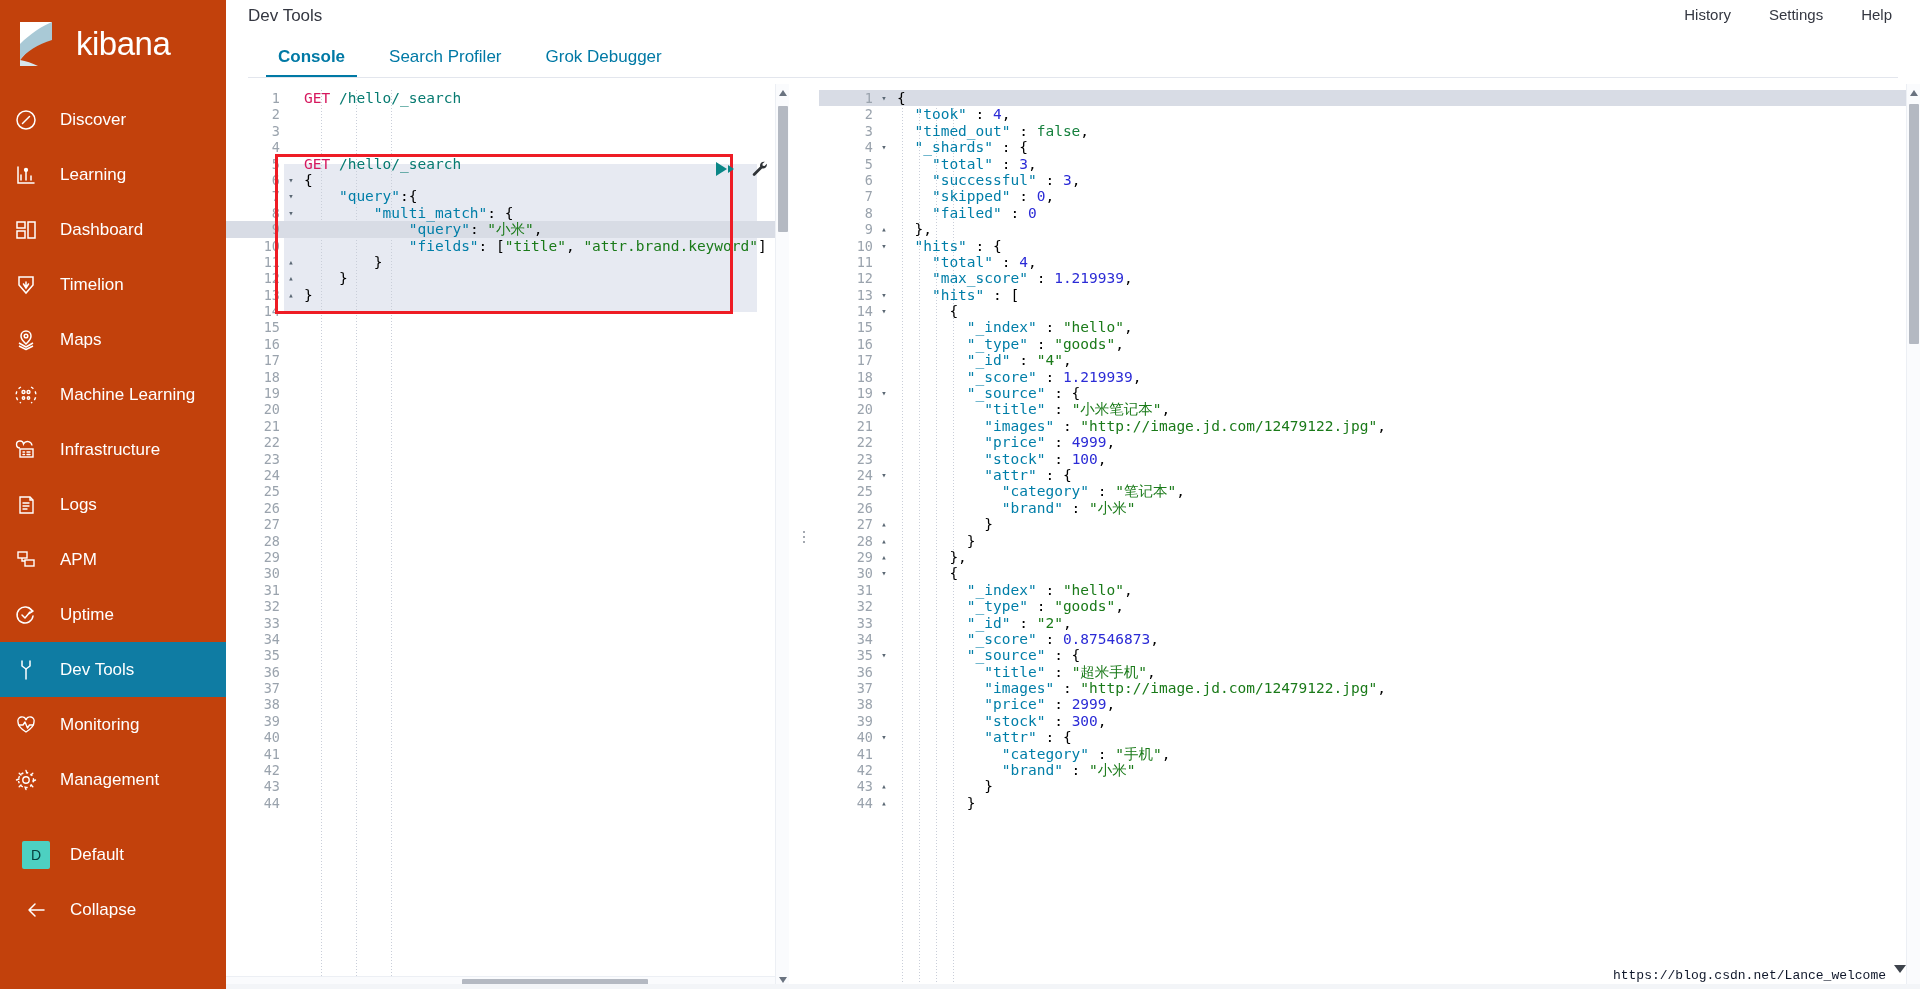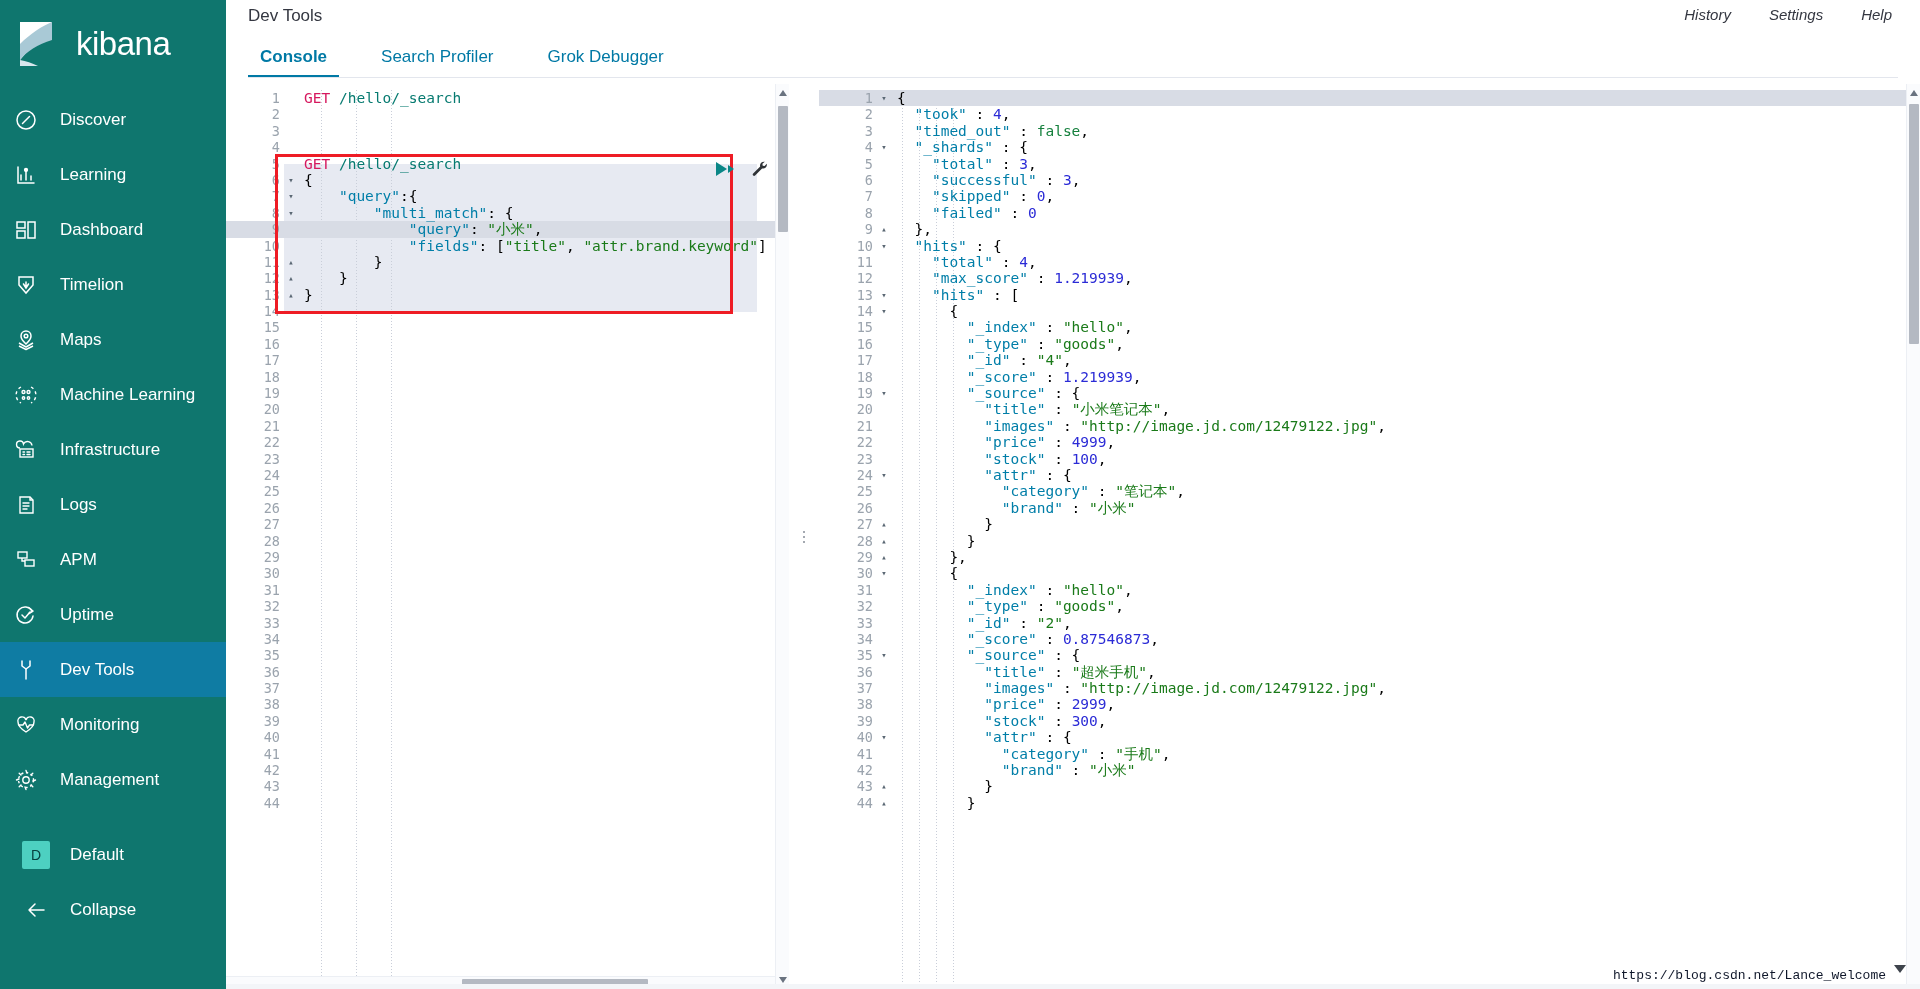--- a/index.html
+++ b/index.html
@@ -7,21 +7,21 @@
     width: 1920px; height: 989px;
     font-family: "Liberation Sans", sans-serif;
     background: #ffffff;
     overflow: hidden;
   }
   .app { position: relative; width: 1920px; height: 989px; display: flex; }
 
   
   .sidebar {
     width: 226px; height: 989px;
-    background: #0f766e;
+    background: #c2410c;
     color: #ffffff;
     flex: 0 0 226px;
     position: relative;
     overflow: hidden;
   }
   .brand {
     height: 88px;
     display: flex; align-items: center;
     padding-left: 18px;
     gap: 14px;
@@ -55,25 +55,25 @@
 
   
   .main { flex: 1 1 auto; height: 989px; position: relative; background:#fff; }
 
   .topbar {
     height: 36px; display:flex; align-items:flex-start; justify-content:space-between;
     padding: 6px 22px 0 12px;
   }
   .app-title { font-size: 17px; color:#343741; padding-left: 10px; }
   .top-actions { display:flex; gap: 38px; padding-right: 6px; }
-  .top-action { font-size: 15px; color:#343741; cursor:pointer;font-style:italic; }
+  .top-action { font-size: 15px; color:#343741; cursor:pointer; }
 
   .tabs {
-    height: 42px; display:flex; align-items:center; gap: 14px;
-    padding-left: 14px; position: relative;
+    height: 42px; display:flex; align-items:center; gap: 4px;
+    padding-left: 32px; position: relative;
   }
   .tab {
     font-size: 17px; color:#0079a5; padding: 0 20px; height: 42px;
     display:flex; align-items:center; cursor:pointer; position:relative;
   }
   .tab.active { font-weight: 700; }
   .tab.active::after {
     content:""; position:absolute; left:8px; right:8px; bottom:0; height:3px; background:#0079a5;
   }
   .tabs-rule { position:absolute; left:22px; right:22px; bottom:0; height:1px; background:#e3e6ed; }

